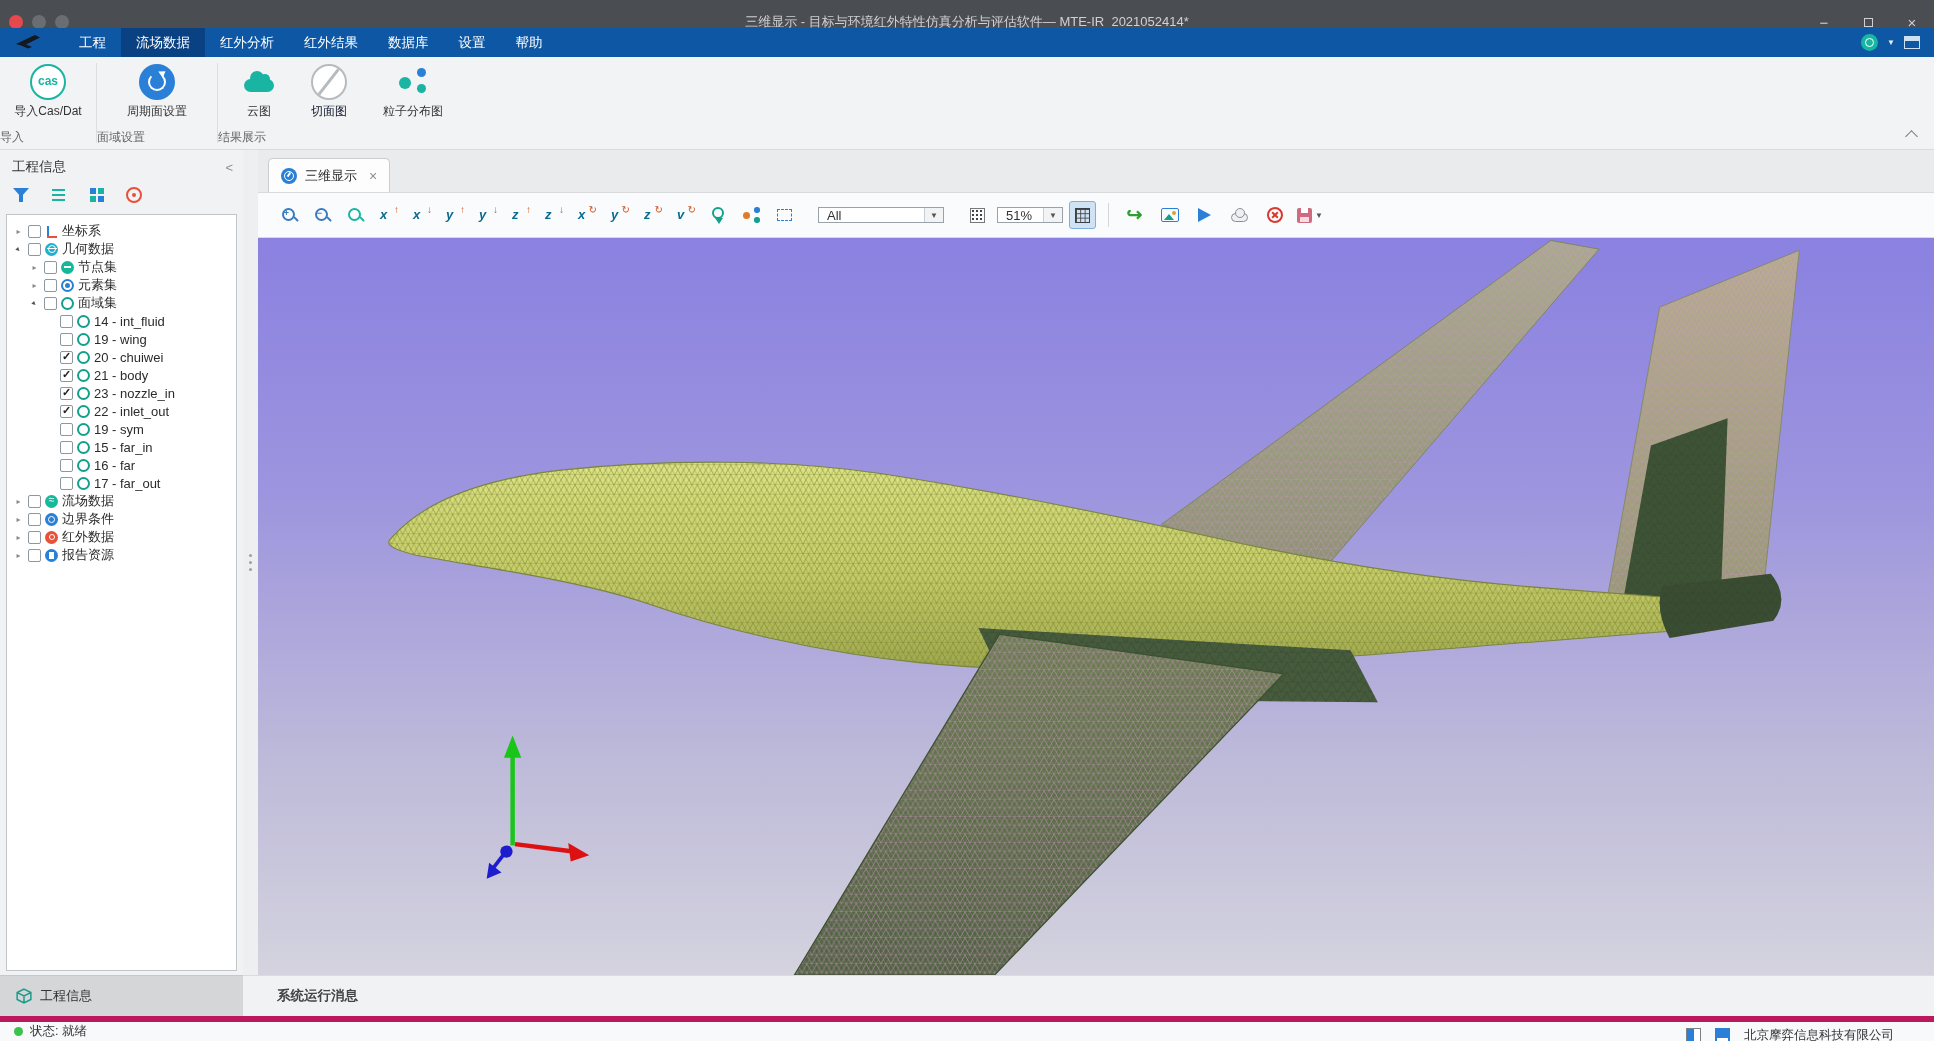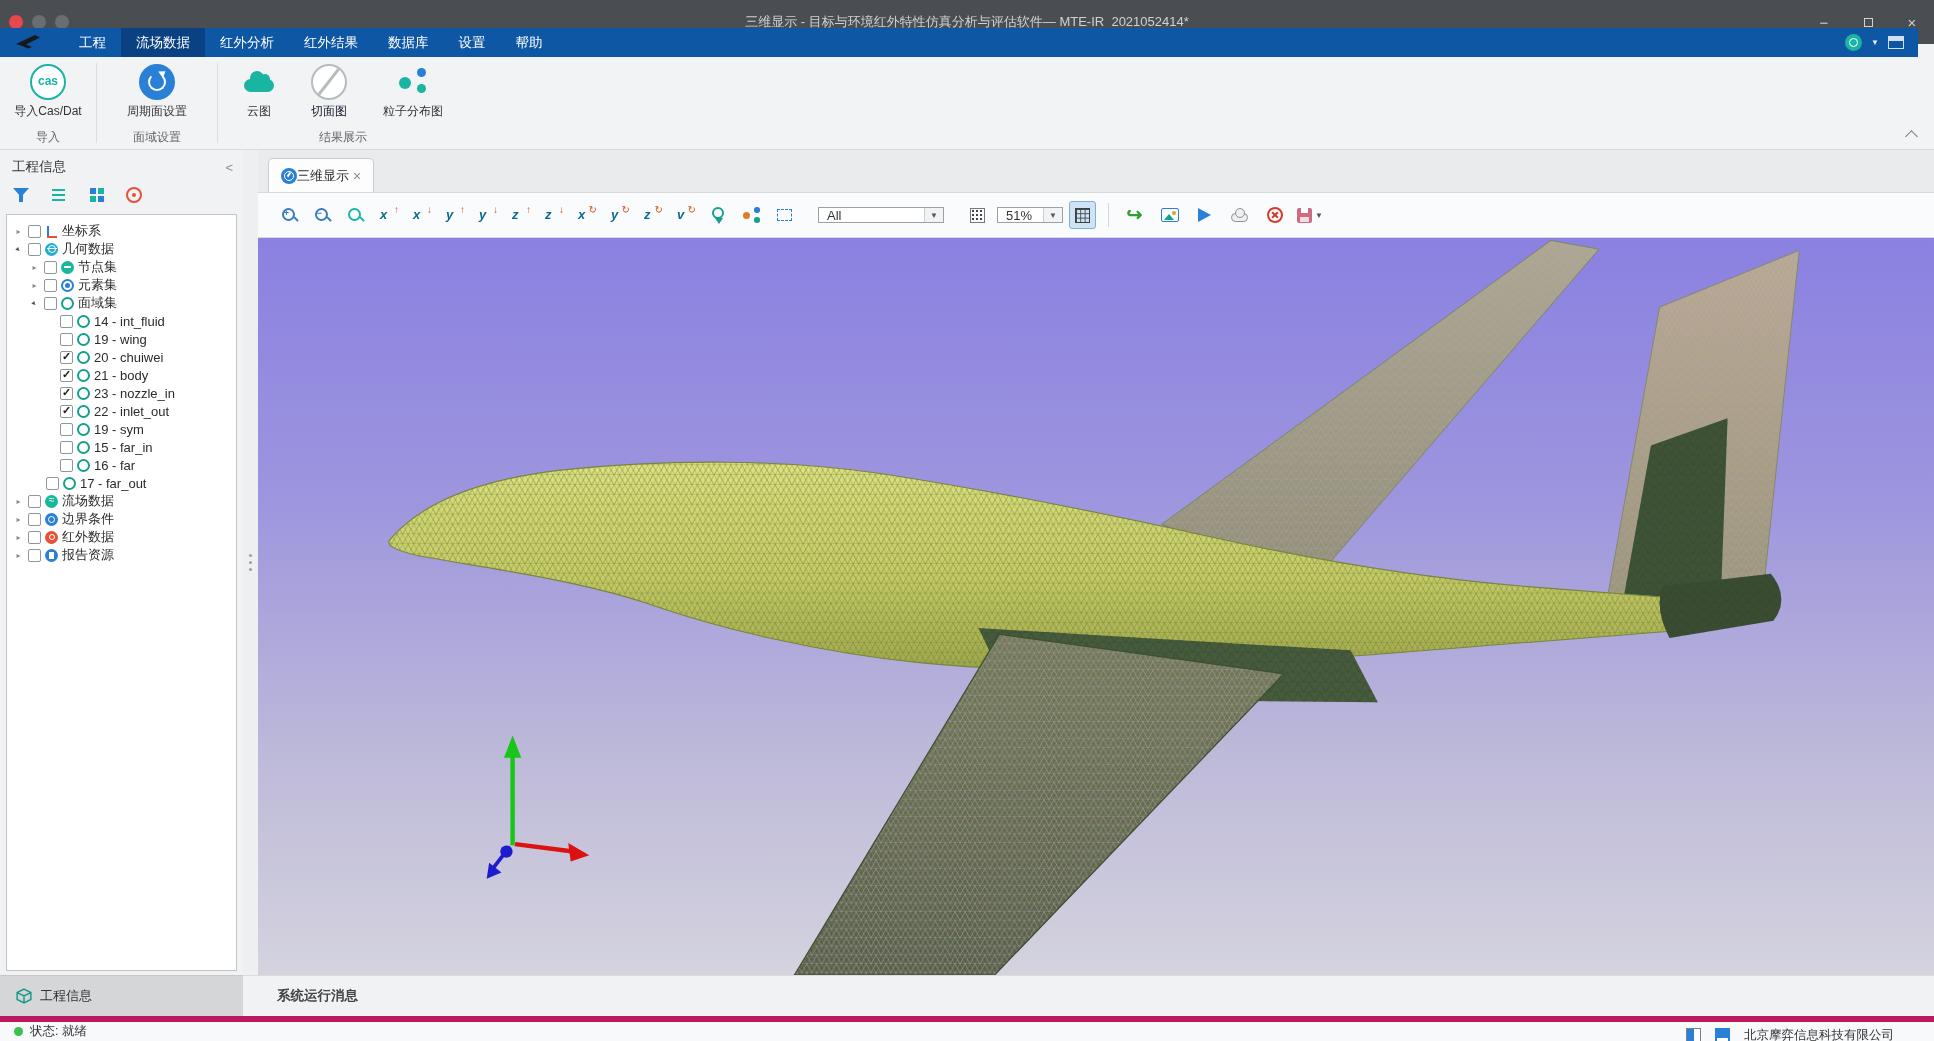--- a/index.html
+++ b/index.html
@@ -14,34 +14,34 @@
   .titlebar { position:absolute; left:0; top:0; right:0; height:44px; background:#4a4e53; display:flex; align-items:center; }
   .tb-dot { width:14px; height:14px; border-radius:50%; margin-left:9px; flex:none; }
   .tb-dot.red { background:#e5484d; }
   .tb-dot.gray { background:#6a6e73; }
   .tb-title { position:absolute; left:0; right:0; text-align:center; font-size:13px; color:#cfd1d4; pointer-events:none; }
   .tb-controls { margin-left:auto; display:flex; height:100%; }
   .tb-ctl { width:44px; height:100%; display:flex; align-items:center; justify-content:center; color:#cfd1d4; font-size:15px; }
   .tb-ctl .sq { width:9px; height:9px; border:1.5px solid #cfd1d4; display:inline-block; }
 
   
-  .menubar { position:absolute; left:0; top:28px; right:16px; height:29px; background:#0d57a5; display:flex; align-items:center; }
+  .menubar { position:absolute; left:0; top:28px; right:0; height:29px; background:#0d57a5; display:flex; align-items:center; }
   .mb-logo { margin-left:14px; margin-right:22px; flex:none; }
   .mb-tab { height:100%; display:flex; align-items:center; padding:0 15px; color:#fff; font-size:13.5px; cursor:default; }
   .mb-tab.active { background:#0a4182; }
   .mb-right { margin-left:auto; margin-right:14px; display:flex; align-items:center; gap:9px; }
   .mb-circle { width:17px; height:17px; border-radius:50%; background:#19b4a2; position:relative; }
   .mb-circle::before { content:""; position:absolute; inset:4px; border:1.3px solid #fff; border-radius:50%; }
   .mb-caret { color:#e8eef6; font-size:8px; }
   .mb-win { width:16px; height:13px; border:1.5px solid #cfe0f2; background:linear-gradient(180deg,#cfe0f2 35%, transparent 35%); }
 
   
   .ribbon { position:absolute; left:0; top:57px; right:0; height:93px; background:#f2f3f4; border-bottom:1px solid #d9dbdd; display:flex; }
   .rgroup { position:relative; height:100%; padding-top:7px; }
-  .rgroup-label { position:absolute; bottom:3px; left:0; right:0; text-align:center; font-size:12px; color:#666;margin-top:14px; }
+  .rgroup-label { position:absolute; bottom:3px; left:0; right:0; font-size:12px; color:#666;margin-top:14px; }
   .ritems { display:flex; justify-content:center; gap:6px; }
   .rbtn { text-align:center; cursor:default; }
   .rlabel { display:block; font-size:12px; color:#333; margin-top:3px; white-space:nowrap; }
   .rbtn.disabled .rlabel { color:#0f172a; }
   .rsep { width:1px; background:#dcdee0; margin:6px 0; }
   .ricon { width:36px; height:36px; margin:0 auto; position:relative; display:block; }
   
   .ricon.cas { border:2.5px solid #19b4a2; border-radius:50%; background:#fff; }
   .cas-text { position:absolute; left:0; right:0; top:8px; text-align:center; color:#19b4a2; font-size:12px; font-weight:bold; }
   
@@ -100,21 +100,21 @@
   .ti-report { background:#2a7fd6; }
   .ti-report::after { content:""; position:absolute; left:4px; top:3px; width:5px; height:7px; background:#fff; }
 
   
   .gutter { position:absolute; left:243px; top:150px; width:15px; bottom:66px; background:#edeff1; display:flex; align-items:center; justify-content:center; }
   .splitter-dots { width:3px; height:3px; border-radius:50%; background:#9aa0a6; box-shadow:0 -7px 0 #9aa0a6, 0 7px 0 #9aa0a6; }
 
   
   .main-right { position:absolute; left:258px; top:150px; right:0; bottom:66px; display:flex; flex-direction:column; }
   .tabstrip { height:42px; background:#e9ebed; display:flex; align-items:flex-end; padding-left:10px; flex:none; }
-  .doctab { height:34px; background:#fdfdfd; border:1px solid #c8cdd1; border-bottom:none; border-radius:5px 5px 0 0; display:flex; align-items:center; padding:0 12px; gap:0; }
+  .doctab { height:34px; background:#fdfdfd; border:1px solid #c8cdd1; border-bottom:none; border-radius:5px 5px 0 0; display:flex; align-items:center; padding:0 12px; gap:8px; }
   .tabicon { width:16px; height:16px; border-radius:50%; background:#2a7fd6; position:relative; flex:none; }
   .tabicon::before { content:""; position:absolute; inset:3px; border:1.2px solid #fff; border-radius:50%; }
   .tabicon::after { content:""; position:absolute; left:7px; top:4px; width:1.8px; height:5px; background:#fff; transform:rotate(35deg); }
   .doctab-label { font-size:13px; color:#2b2b2b; }
   .doctab-close { color:#8a9096; font-size:14px; margin-left:4px; }
 
   
   .vp-toolbar { height:46px; background:#fafbfc; border-top:1px solid #d8dadc; border-bottom:1px solid #d8dadc; display:flex; align-items:center; padding-left:18px; gap:6px; flex:none; }
   .vt-btn { min-width:27px; height:28px; display:flex; align-items:center; justify-content:center; border-radius:3px; border:1px solid transparent; cursor:default; }
   .vt-btn.active { background:#cfe3f5; border-color:#7fb0dc; }
@@ -350,21 +350,21 @@
           <span class="cb"></span>
           <span class="ti ti-face"></span>
           <span class="tlabel">15 - far_in</span>
         </div>
         <div class="trow" style="padding-left: 38px;">
           <span class="expander none">▸</span>
           <span class="cb"></span>
           <span class="ti ti-face"></span>
           <span class="tlabel">16 - far</span>
         </div>
-        <div class="trow" style="padding-left: 24px;">
+        <div class="trow" style="padding-left: 38px;">
           <span class="expander none">▸</span>
           <span class="cb"></span>
           <span class="ti ti-face"></span>
           <span class="tlabel">17 - far_out</span>
         </div>
         <div class="trow" style="padding-left: 6px;">
           <span class="expander collapsed">▸</span>
           <span class="cb"></span>
           <span class="ti ti-flow-data"></span>
           <span class="tlabel">流场数据</span>

